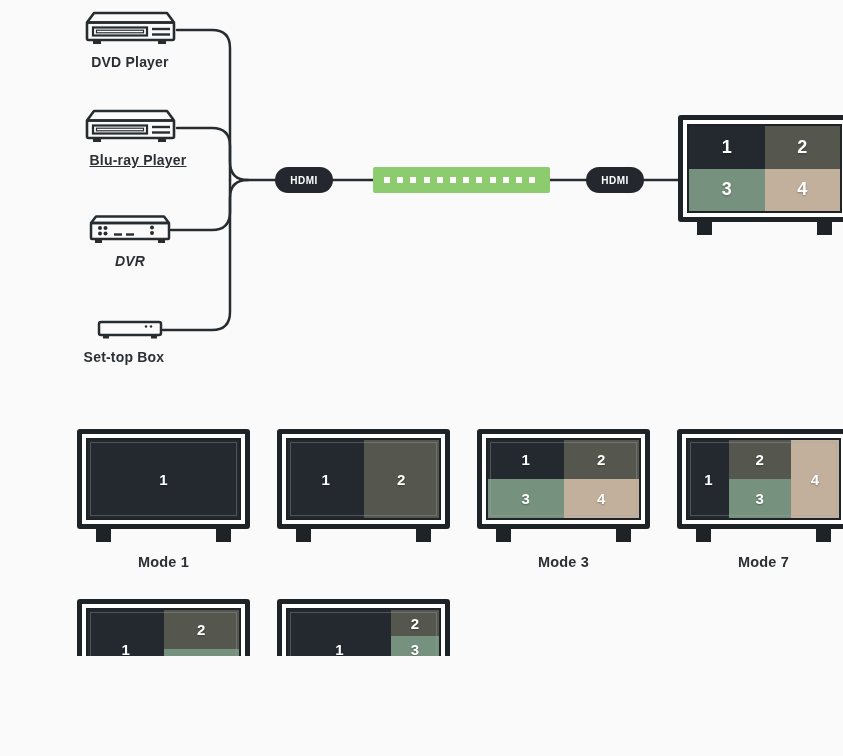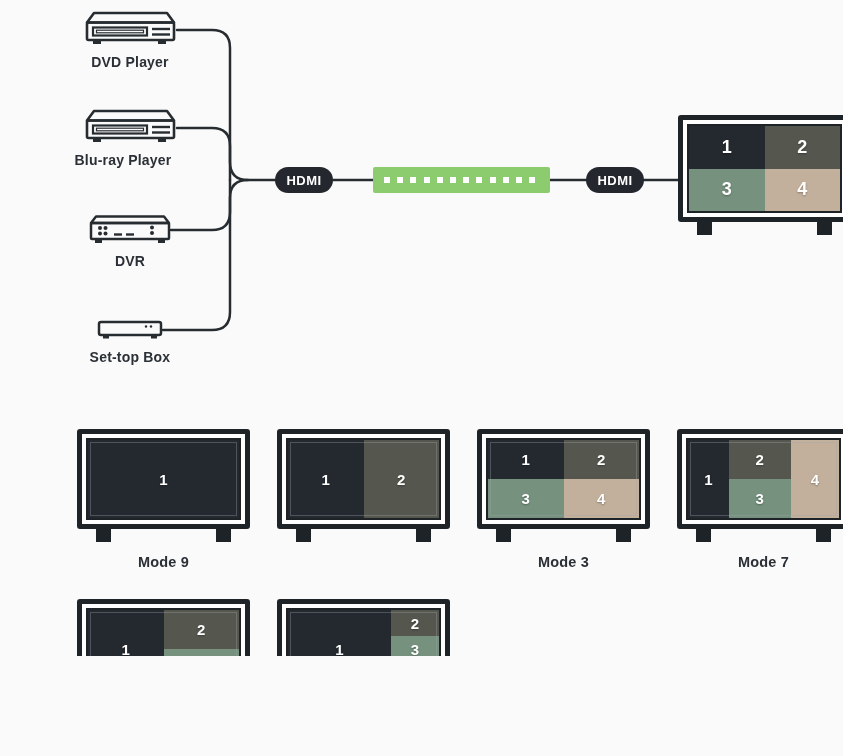--- a/index.html
+++ b/index.html
@@ -11,21 +11,21 @@
   body{font-family:"Liberation Sans","DejaVu Sans",sans-serif;}
   .stage{position:relative;width:843px;height:656px;background:var(--bg);overflow:hidden;margin-left:40px;}
   .wires{position:absolute;left:0;top:0;width:843px;height:400px;}
   .wires path{fill:none;stroke:var(--ink);stroke-width:2.5;stroke-linecap:round;stroke-linejoin:round;}
 
   .src-label{position:absolute;width:150px;text-align:center;font-size:14px;font-weight:700;
     color:var(--label);letter-spacing:.2px;}
 
   .pill{position:absolute;width:58px;height:26px;border-radius:13px;background:var(--pill-bg);
     display:flex;align-items:center;justify-content:center;color:var(--pill-text);
-    font-size:13px;font-weight:700;letter-spacing:.5px;}
+    font-size:10px;font-weight:700;letter-spacing:.5px;}
 
   .device-box{position:absolute;left:333px;top:167px;width:177px;height:26px;border-radius:2px;
     background:var(--green);}
   .dash-strip{position:absolute;left:11px;right:11px;top:50%;transform:translateY(-50%);height:6px;
     background:repeating-linear-gradient(90deg,#ffffff 0 6px,transparent 6px 13.2px);}
   .device-label{position:absolute;left:333px;top:203px;width:177px;text-align:center;
     font-size:13.5px;font-weight:700;color:var(--label);letter-spacing:.3px;}
 
   .tv-wrap{position:absolute;}
   .tv-frame{position:absolute;left:0;right:0;top:0;bottom:13px;border:5px solid var(--frame);
@@ -80,46 +80,46 @@
   <svg class="src-icon" style="left:44px;top:108px;" width="93" height="38" viewBox="0 0 93 38">
     <path d="M10,3 H83 L90,12.5 H3 Z" fill="none" stroke="currentColor" stroke-width="2.6" stroke-linejoin="round"></path>
     <rect x="3" y="12.5" width="87" height="17.5" rx="1.5" fill="none" stroke="currentColor" stroke-width="2.6"></rect>
     <rect x="9" y="17.5" width="54" height="8" fill="none" stroke="currentColor" stroke-width="2.2"></rect>
     <rect x="12.5" y="20.2" width="47" height="2.6" fill="none" stroke="currentColor" stroke-width="1.2"></rect>
     <line x1="68" y1="19" x2="86" y2="19" stroke="currentColor" stroke-width="2.4"></line>
     <line x1="68" y1="24.5" x2="86" y2="24.5" stroke="currentColor" stroke-width="2.4"></line>
     <rect x="9" y="30" width="8" height="4" fill="currentColor"></rect>
     <rect x="74" y="30" width="8" height="4" fill="currentColor"></rect>
   </svg>
-  <div class="src-label" style="left:8px;top:152px;">Blu-ray Player</div>
+  <div class="src-label" style="left:23px;top:152px;text-decoration:underline;">Blu-ray Player</div>
 
   <svg class="src-icon" style="left:48px;top:214px;" width="84" height="32" viewBox="0 0 84 32">
     <path d="M8,2.5 H76 L81,9 H3 Z" fill="none" stroke="currentColor" stroke-width="2.5" stroke-linejoin="round"></path>
     <rect x="3" y="9" width="78" height="16" rx="1" fill="none" stroke="currentColor" stroke-width="2.5"></rect>
     <circle cx="12" cy="14" r="2" fill="currentColor"></circle>
     <circle cx="17.5" cy="14" r="2" fill="currentColor"></circle>
     <circle cx="12" cy="19.5" r="2" fill="currentColor"></circle>
     <circle cx="17.5" cy="19.5" r="2" fill="currentColor"></circle>
     <line x1="26" y1="20.5" x2="34" y2="20.5" stroke="currentColor" stroke-width="2.4"></line>
     <line x1="38" y1="20.5" x2="46" y2="20.5" stroke="currentColor" stroke-width="2.4"></line>
     <circle cx="64" cy="13.5" r="2" fill="currentColor"></circle>
     <circle cx="64" cy="19" r="2" fill="currentColor"></circle>
     <rect x="7" y="25" width="7" height="4" fill="currentColor"></rect>
     <rect x="70" y="25" width="7" height="4" fill="currentColor"></rect>
   </svg>
-  <div class="src-label" style="left:15px;top:253px;">DVR</div>
+  <div class="src-label" style="left:15px;top:253px;font-style:italic;">DVR</div>
 
   <svg class="src-icon" style="left:57px;top:320px;" width="66" height="21" viewBox="0 0 66 21">
     <rect x="2" y="2" width="62" height="13" rx="2" fill="none" stroke="currentColor" stroke-width="2.5"></rect>
     <circle cx="49" cy="6.5" r="1.2" fill="currentColor"></circle>
     <circle cx="54" cy="6.5" r="1.2" fill="currentColor"></circle>
     <rect x="6" y="15" width="6" height="3.5" fill="currentColor"></rect>
     <rect x="54" y="15" width="6" height="3.5" fill="currentColor"></rect>
   </svg>
-  <div class="src-label" style="left:15px;top:349px;">Set-top Box</div>
+  <div class="src-label" style="left:9px;top:349px;">Set-top Box</div>
 
   <div class="pill" style="left:235px;top:167px;">HDMI</div>
 
   <div class="device-box">
     <div class="dash-strip"></div>
   </div>
 
   <div class="pill" style="left:546px;top:167px;">HDMI</div>
 
   <div class="tv-wrap main-tv" style="left:638px;top:115px;width:173px;height:120px;">
@@ -148,21 +148,21 @@
       <div class="tv-frame">
         <div class="tv-screen">
             <div class="region" style="left: 0%; top: 0%; width: 100%; height: 100%; background: rgb(36, 41, 48);">
               <span class="region-num" style="color: rgb(255, 255, 255);">1</span>
             </div>
           </div>
       </div>
       <div class="tv-foot foot-left"></div>
       <div class="tv-foot foot-right"></div>
     </div>
-    <div class="mode-label">Mode 9</div>
+    <div class="mode-label">Mode 1</div>
   </div>
 
   <div class="mode-block" style="left:237px;top:429px;">
     <div class="tv-wrap">
       <div class="tv-frame">
         <div class="tv-screen">
             <div class="region" style="left: 0%; top: 0%; width: 50%; height: 100%; background: rgb(36, 41, 48);">
               <span class="region-num" style="color: rgb(255, 255, 255);">1</span>
             </div>
             <div class="region" style="left: 50%; top: 0%; width: 50%; height: 100%; background: rgb(85, 87, 78);">

